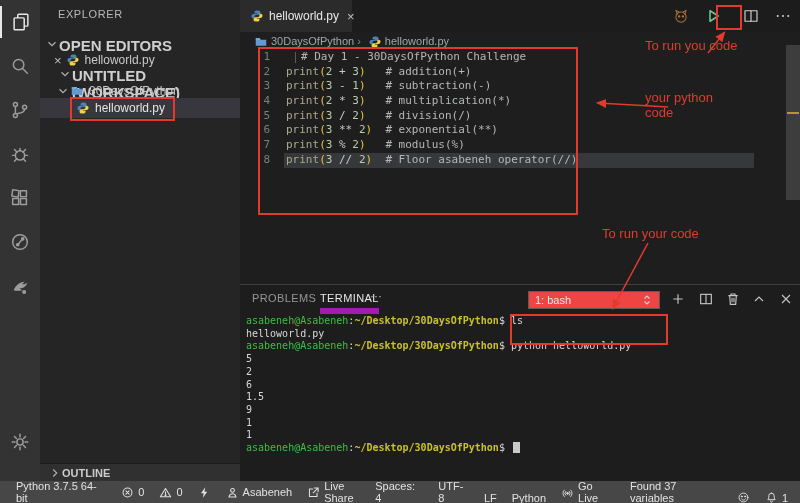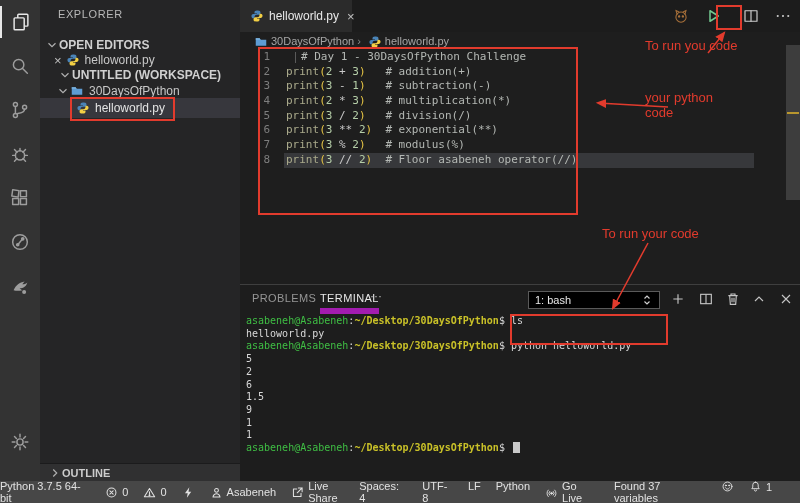--- a/index.html
+++ b/index.html
@@ -11,21 +11,21 @@
   #activitybar{position:absolute;left:0;top:0;width:40px;height:481px;background:#333333;z-index:2}
   .ab-icon{width:40px;height:32px;margin-bottom:12px;display:flex;align-items:center;justify-content:center;color:#9d9d9d}
   .ab-icon svg{width:22px;height:22px}
   .ab-icon.active{color:#e8e8e8;border-left:2px solid #e8e8e8}
   #activity-icons{padding-top:6px}
   #ab-bottom{position:absolute;left:0;top:426px;width:40px}
 
   
   #sidebar{position:absolute;left:40px;top:0;width:200px;height:481px;background:#252526;z-index:1}
   #sb-title{position:absolute;left:18px;top:8px;font-size:11px;letter-spacing:.6px;color:#b8b8b8}
-  .sb-head{position:absolute;left:0;width:200px;height:16px;display:flex;align-items:center;font-size:12px;font-weight:bold;color:#cfcfcf}
+  .sb-head{position:absolute;left:0;width:200px;height:16px;display:flex;align-items:flex-start;font-size:15px;font-weight:bold;color:#cfcfcf}
   .sb-row{position:absolute;left:0;width:200px;height:18px;display:flex;align-items:center;font-size:12px;color:#c8c8c8}
   .sb-row.selected{background:#37373d;color:#e4e4e4}
   .chev{width:14px;height:14px;color:#b0b0b0;flex:0 0 auto}
   .chev svg{width:14px;height:14px}
   .tree-ic{width:14px;height:14px;margin-right:5px;flex:0 0 auto}
   .tree-ic svg{width:14px;height:14px}
   .sb-close{color:#bdbdbd;font-size:13px;margin:0 4px 0 2px}
   #outline-bar{position:absolute;left:0;top:463px;width:200px;height:18px;background:#303031;border-top:1px solid #1b1b1c;display:flex;align-items:center;font-size:11px;font-weight:bold;color:#cccccc}
 
   
@@ -56,34 +56,34 @@
   .tok-plain{color:#d4d4d4}
   .tok-guide{display:inline-block;width:10px;height:11px;border-right:1px solid #5a5a5a;margin-right:5px;vertical-align:middle}
   #ed-scrollbar{position:absolute;left:546px;top:-5px;width:14px;height:155px;background:#3d3d3d}
   #ed-ruler-mark{position:absolute;left:547px;top:62px;width:12px;height:2px;background:#b8962e}
 
   
   #panel{position:absolute;left:0;top:284px;width:560px;height:213px;background:#1d1d1d;border-top:1px solid #3f3f3f}
   .p-tab{position:absolute;top:7px;font-size:11px;letter-spacing:.4px;color:#969696;padding-bottom:4px}
   .p-tab.active{color:#e7e7e7;border-bottom:6px solid #a21caf}
   #p-more{position:absolute;left:130px;top:4px;color:#bdbdbd;font-size:12px}
-  #shell-select{position:absolute;left:288px;top:6px;width:132px;height:18px;background:#000000;border:1px solid #5a5a5a;color:#e8e8e8;font-size:11px;display:flex;align-items:center;padding:0 6px}
+  #shell-select{position:absolute;left:288px;top:6px;width:132px;height:18px;background:#ef4444;border:1px solid #5a5a5a;color:#e8e8e8;font-size:11px;display:flex;align-items:center;padding:0 6px}
   #shell-select .stepper{margin-left:auto;width:12px;height:14px;color:#cfcfcf}
   #shell-select .stepper svg{width:12px;height:14px}
   .p-icon{position:absolute;top:6px;width:16px;height:16px;color:#c5c5c5}
   .p-icon svg{width:16px;height:16px}
   #terminal{position:absolute;left:6px;top:30px;font-family:"DejaVu Sans Mono",monospace;font-size:10px;line-height:12.7px;white-space:pre;color:#d8d8d8}
   .t-user{color:#3fbf44}
   .t-path{color:#c9c128;font-weight:bold}
   .t-cursor{display:inline-block;width:7px;height:11px;background:#c9c9c9;vertical-align:-2px;margin-left:2px}
 
   
   #statusbar{position:absolute;left:0;top:481px;width:800px;height:22px;background:#474747;display:flex;align-items:center;font-size:11px;color:#e2e2e2;z-index:3}
-  #sb-left{display:flex;align-items:center;gap:15px;padding-left:0}
-  #sb-right{display:flex;align-items:flex-start;gap:15px;margin-left:auto;padding-right:28px}
+  #sb-left{display:flex;align-items:center;gap:15px;padding-left:16px}
+  #sb-right{display:flex;align-items:flex-end;gap:15px;margin-left:auto;padding-right:12px}
   .st-item{display:flex;align-items:center;gap:4px}
   .st-item svg{width:13px;height:13px}
 
   
   .ann{position:absolute;z-index:10;pointer-events:none}
   .ann-box{border:2px solid #e23b2d}
   .ann-text{color:#e23b2d;font-size:13px;line-height:15px}
   #arrows{position:absolute;left:0;top:0;width:800px;height:503px;z-index:9;pointer-events:none}
 </style>
 </head>

